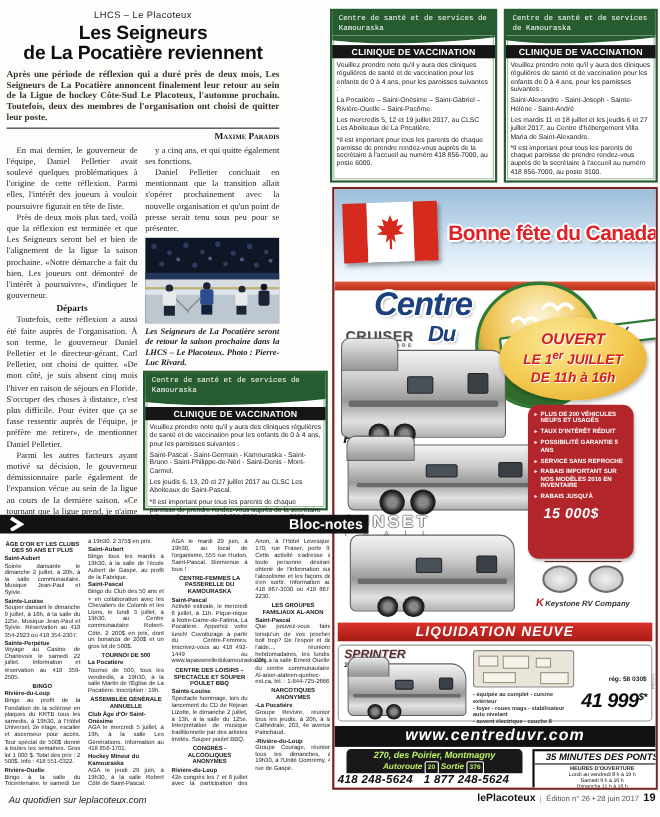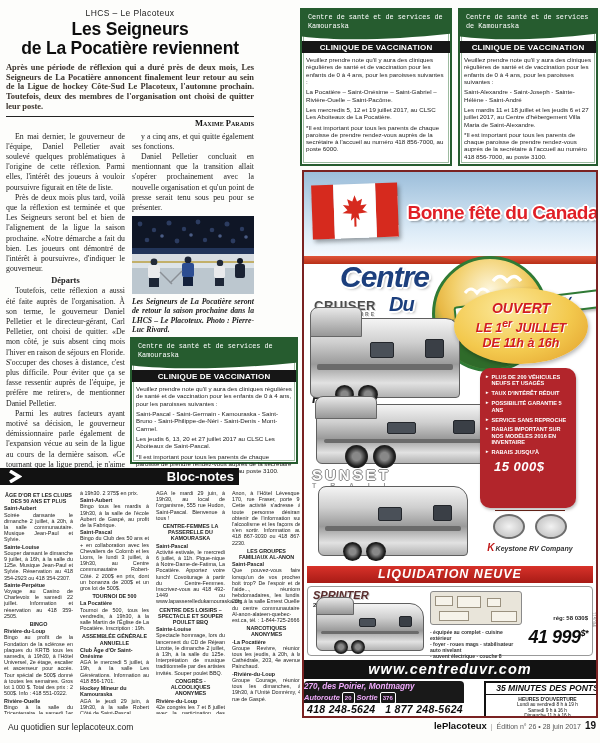--- a/index.html
+++ b/index.html
@@ -107,47 +107,47 @@
   #tr-sprinter { left:8px; top:16px; width:108px; height:48px; }
   #sp-plan { position:absolute; left:122px; top:4px; width:92px; height:34px; background:#e9e5da; border:1px solid #8a8a8a; border-radius:3px; }
   #sp-plan i { position:absolute; border:1px solid #9a917f; background:#f6f3ea; }
   #sp-reg { position:absolute; right:4px; top:28px; font-size:6px; font-weight:bold; color:#222; }
   #sp-features { position:absolute; left:122px; top:42px; width:92px; }
   .feat { font-size:5.1px; line-height:6.1px; font-weight:bold; color:#333; }
   #sp-price { position:absolute; right:4px; top:40px; font-size:18px; font-weight:bold; font-style:italic; letter-spacing:-.5px; color:#0d0d0d; }
   #sp-price sup { font-size:9px; }
   #ad-web { position:absolute; left:0; top:488px; width:292px; height:19px; background:#121212; color:#fff;
             font-weight:bold; font-style:italic; font-size:14.5px; line-height:19px; text-align:center; letter-spacing:1px; }
-  #ad-addr { position:absolute; left:0; top:509px; width:160px; height:22px; background:#191919; border-radius:4px 4px 0 0;
-             color:#f0abfc; text-align:left; padding-top:1px; }
+  #ad-addr { position:absolute; left:11px; top:509px; width:160px; height:22px; background:#191919; border-radius:4px 4px 0 0;
+             color:#bef264; text-align:center; padding-top:1px; }
   .addr-l1 { font-size:8.2px; font-weight:bold; font-style:italic; line-height:9.5px; }
   .addr-l2 { font-size:7.5px; font-weight:bold; font-style:italic; line-height:10px; }
   .badge { display:inline-block; border:1px solid #fff; padding:0 2px; font-size:6px; border-radius:2px; margin:0 2px; font-style:normal; }
   #ad-phones { position:absolute; left:2px; top:531px; width:158px; text-align:center; font-size:10.5px;
                font-weight:bold; font-style:italic; color:#0d0d0d; letter-spacing:.3px; }
   #ad-minutes { position:absolute; left:180px; top:509px; width:127px; height:50px; border:2.5px solid #111; background:#fff; text-align:center; }
   .min-title { font-size:8.6px; font-weight:bold; font-style:italic; color:#0d0d0d; border-bottom:1px solid #111; line-height:11px; }
   .hours-title { font-size:5px; font-weight:bold; line-height:6px; margin-top:1px; }
   .hours-line { font-size:4.8px; line-height:5.6px; color:#111; }
   #ad-num { position:absolute; right:0px; top:440px; font-size:4.5px; color:#888; writing-mode:vertical-rl; }
 
   
-  #bn-bar { position:absolute; left:0; top:468px; width:239px; height:17px; background:#121212; }
+  #bn-bar { position:absolute; left:0; top:468px; width:335px; height:17px; background:#121212; }
   #bn-chevron { position:absolute; left:8px; top:2px; }
   #bn-title { position:absolute; right:5px; top:0px; color:#fff; font-family:"Liberation Sans",sans-serif;
               font-weight:bold; font-size:13px; line-height:17px; }
   #bn-wrap { position:absolute; left:4px; top:490px; width:296px; height:224px; display:flex; gap:7px;
              overflow:hidden; font-family:"Liberation Sans",sans-serif; }
   .bn-col { width:69px; flex:0 0 69px; }
   .bn-h { font-weight:bold; font-size:5.4px; line-height:6.2px; text-align:center; text-transform:uppercase; margin:2px 0 1px; }
   .bn-s { font-weight:bold; font-size:5.4px; line-height:6.2px; }
   .bn-p { font-size:5.4px; line-height:6.2px; text-align:justify; margin-bottom:1px; color:#222; }
 
   
-  #footer-site { position:absolute; left:8px; top:722px; font-family:"Liberation Sans",sans-serif; font-size:8.5px; color:#222; }
+  #footer-site { position:absolute; left:8px; top:722px; font-style:italic; font-family:"Liberation Sans",sans-serif; font-size:8.5px; color:#222; }
   #footer-right { position:absolute; right:4px; top:720px; font-family:"Liberation Sans",sans-serif; font-size:7px; color:#555;
                   display:flex; align-items:baseline; gap:4px; }
   .fp-logo { font-weight:bold; font-size:9.5px; color:#111; }
   .fp-sep { color:#999; }
   .fp-page { font-weight:bold; font-size:10px; color:#111; }
 </style>
 </head>
 <body>
 
 <div id="page">

